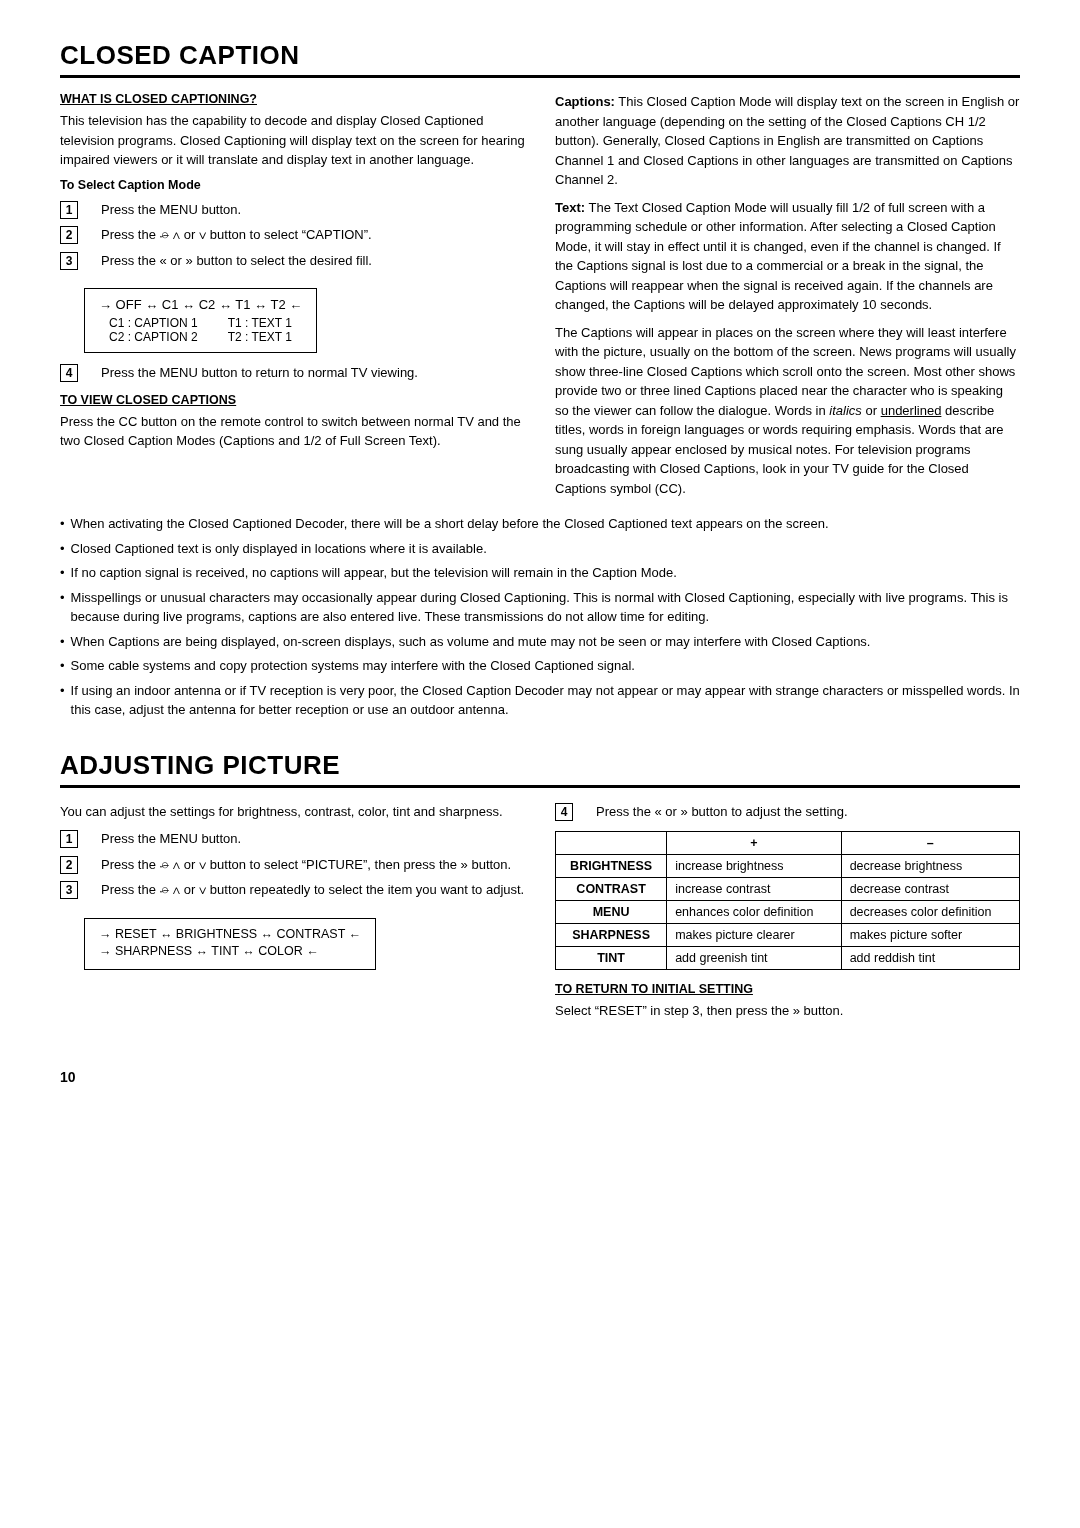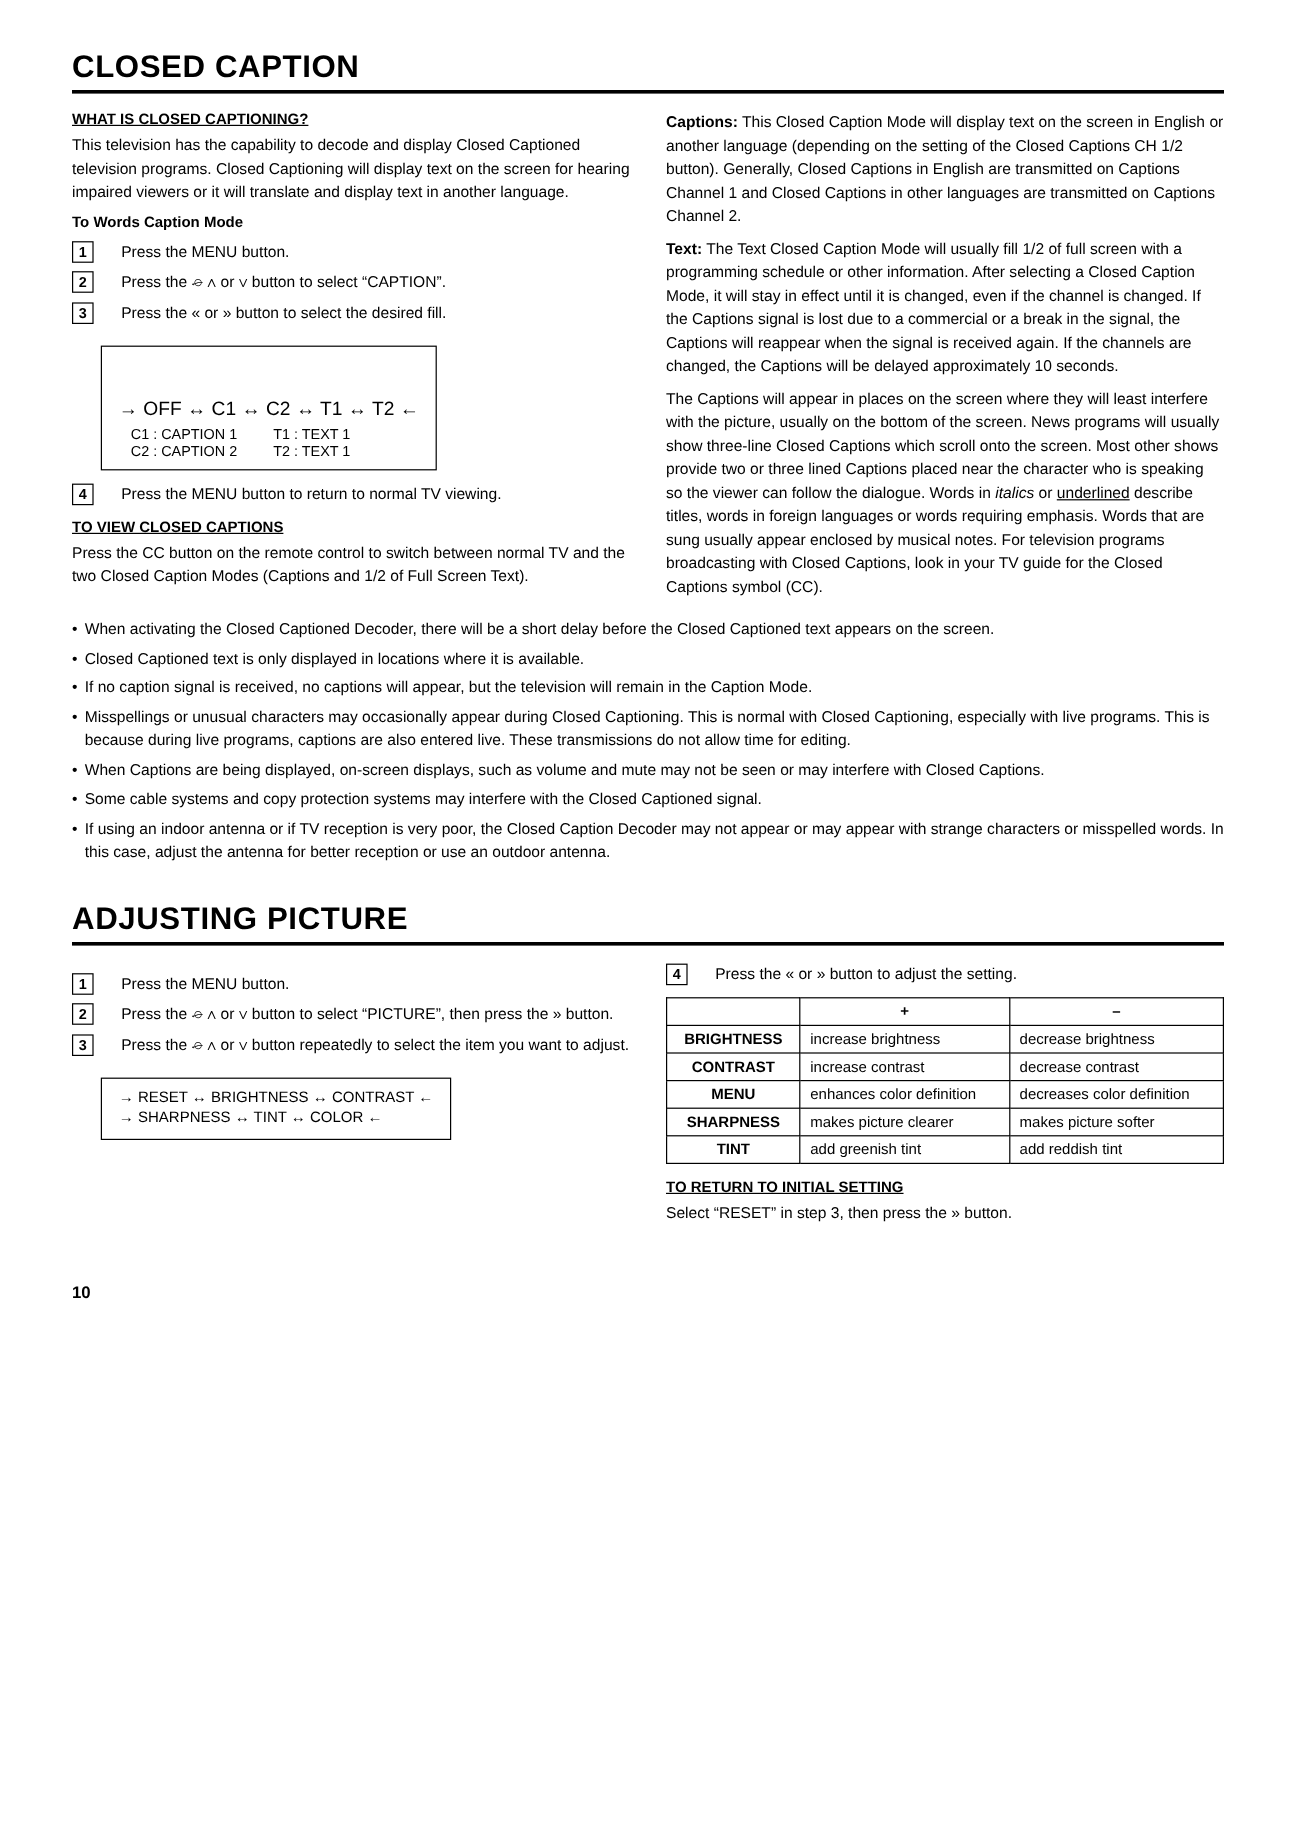--- a/index.html
+++ b/index.html
@@ -89,24 +89,23 @@
     .diagram-box {
       border: 1.5px solid #000;
       padding: 8px 14px;
       margin: 10px 0 10px 24px;
       display: inline-block;
     }
 
     .diagram-flow {
       display: flex;
       align-items: center;
-      font-size: 16px;
+      font-size: 13px;
       gap: 2px;
       margin-bottom: 4px;
-      margin-top: 36px;
     }
 
     .diagram-labels {
       display: flex;
       gap: 30px;
       font-size: 12px;
       margin-top: 4px;
       padding-left: 10px;
     }
 
@@ -190,21 +189,21 @@
 
 <div>
   <div class="section-title">CLOSED CAPTION</div>
 
   <div class="two-col">
 
     <div class="col-left">
       <div class="sub-heading">WHAT IS CLOSED CAPTIONING?</div>
       <p>This television has the capability to decode and display Closed Captioned television programs. Closed Captioning will display text on the screen for hearing impaired viewers or it will translate and display text in another language.</p>
 
-      <div class="sub-heading" style="text-decoration:none; font-weight:bold; margin-top:8px;">To Words Caption Mode</div>
+      <div class="sub-heading" style="text-decoration:none; font-weight:bold; margin-top:8px;">To Select Caption Mode</div>
 
       <div class="steps">
         <div class="step">
           <span class="step-num">1</span>
           <span class="step-text">Press the MENU button.</span>
         </div>
         <div class="step">
           <span class="step-num">2</span>
           <span class="step-text">Press the ⌮ ∧ or ∨ button to select “CAPTION”.</span>
         </div>
@@ -283,20 +282,21 @@
     </div>
   </div>
 </div>
 
 <div class="section-gap">
   <div class="section-title">ADJUSTING PICTURE</div>
 
   <div class="two-col">
 
     <div class="col-left">
+      <p>You can adjust the settings for brightness, contrast, color, tint and sharpness.</p>
 
       <div class="steps">
         <div class="step">
           <span class="step-num">1</span>
           <span class="step-text">Press the MENU button.</span>
         </div>
         <div class="step">
           <span class="step-num">2</span>
           <span class="step-text">Press the ⌮ ∧ or ∨ button to select “PICTURE”, then press the » button.</span>
         </div>

